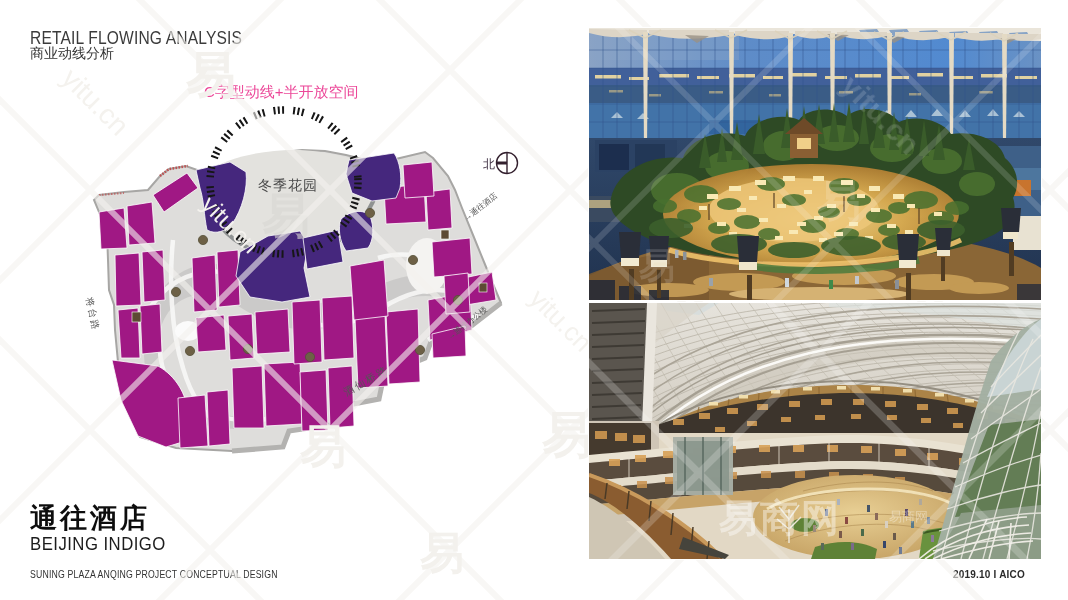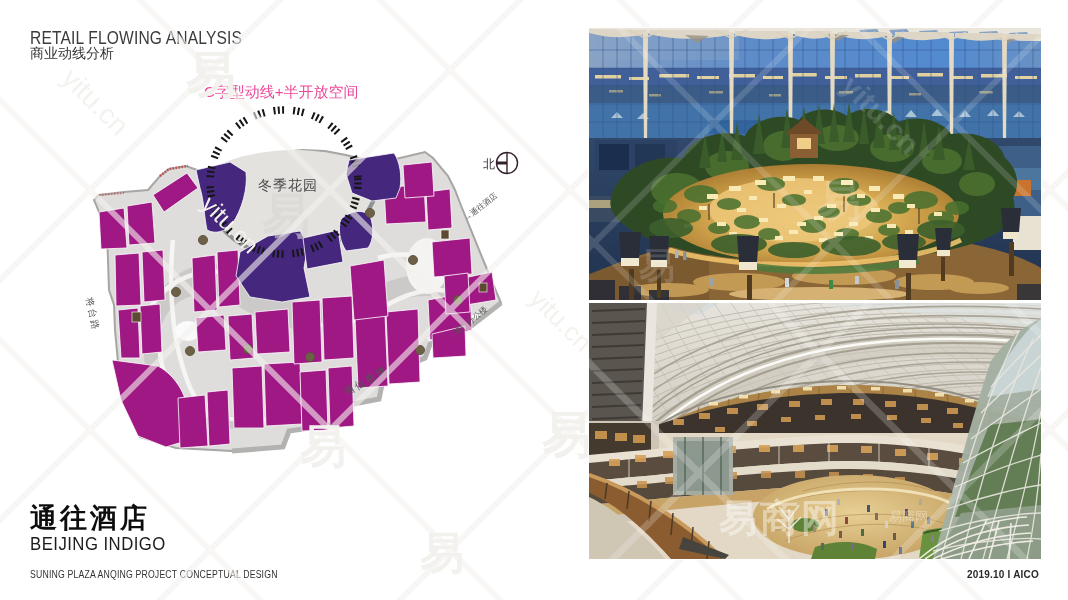--- a/index.html
+++ b/index.html
@@ -149,21 +149,21 @@
 
 <text x="450" y="340" font-size="8" fill="#555" font-family="Liberation Sans" transform="rotate(-38 450 340)">→通往办公楼</text>
 </svg>
 
 <div class="abs" style="left:30px;top:500px;font-size:27px;font-weight:bold;color:#0d0d0d;letter-spacing:3px;">通往酒店</div>
 
 <div class="abs" style="left:30px;top:534px;font-size:18px;color:#1c1c1c;letter-spacing:0.5px;transform:scaleX(.93);transform-origin:0 50%;">BEIJING INDIGO</div>
 
 <div class="abs" style="left:30px;top:569px;font-size:10px;color:#333;letter-spacing:0.2px;transform:scaleX(.87);transform-origin:0 50%;">SUNING PLAZA ANQING PROJECT CONCEPTUAL DESIGN</div>
 
-<div class="abs" style="left:939px;top:569px;width:100px;text-align:right;font-size:10px;font-weight:bold;color:#2a2a2a;letter-spacing:0.2px;">2019.10 I AICO</div>
+<div class="abs" style="left:939px;top:569px;width:100px;text-align:center;font-size:10px;font-weight:bold;color:#2a2a2a;letter-spacing:0.2px;">2019.10 I AICO</div>
 
 <svg id="photo1" class="abs" style="left:589px;top:28px;" width="452" height="272" viewBox="0 0 452 272">
 <defs>
 <linearGradient id="sky1" x1="0" y1="0" x2="1" y2="0">
 <stop offset="0" stop-color="#8aa2c4"></stop>
 <stop offset="0.35" stop-color="#5e8cc8"></stop>
 <stop offset="0.8" stop-color="#528ad0"></stop>
 <stop offset="1" stop-color="#6a92c4"></stop>
 </linearGradient>
 <linearGradient id="floor1" x1="0" y1="0" x2="0" y2="1">

